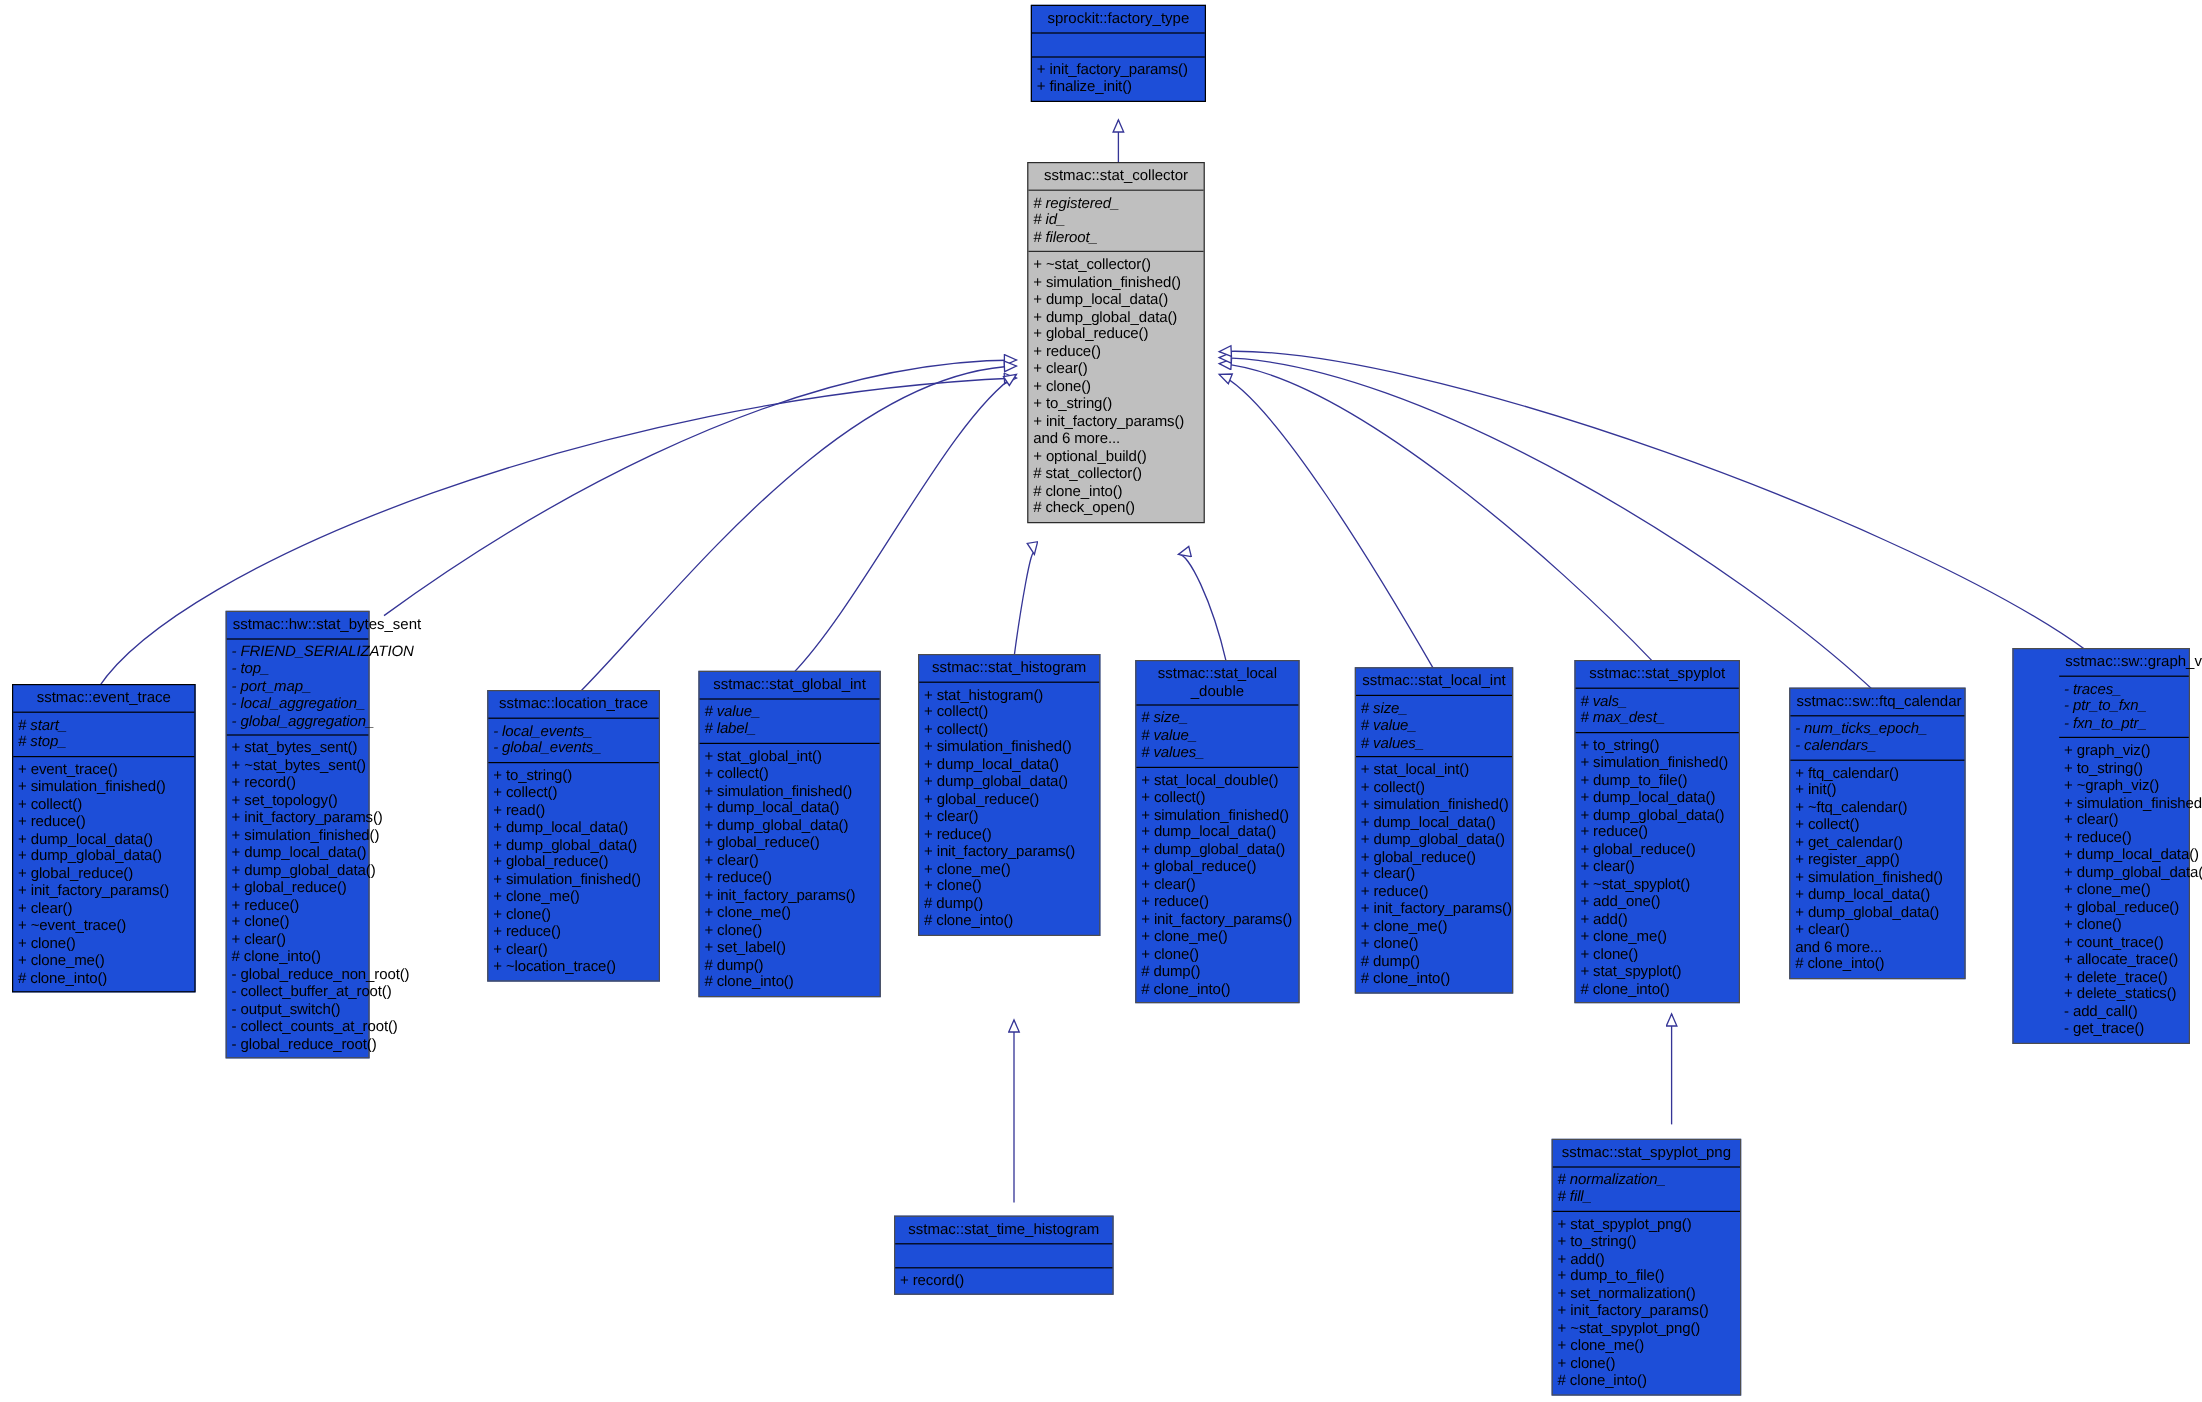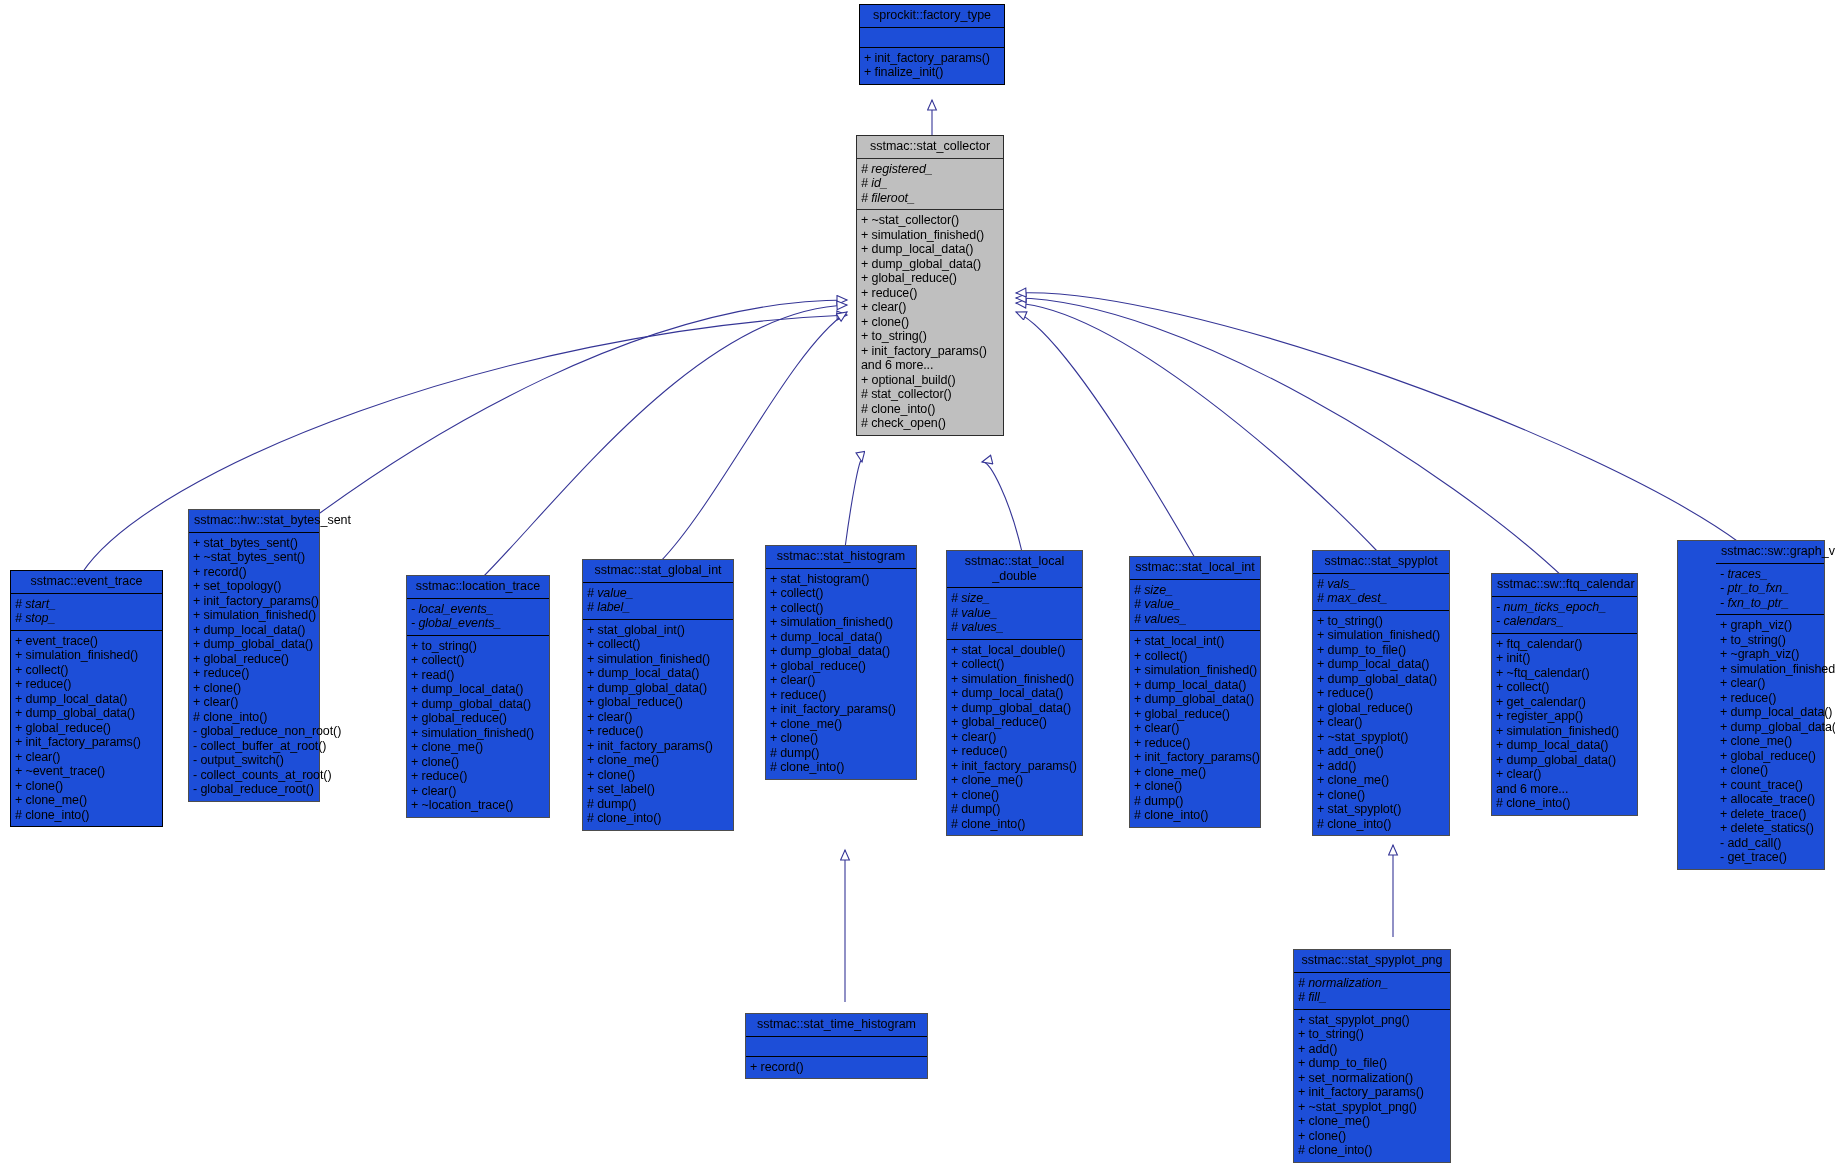--- a/index.html
+++ b/index.html
@@ -147,22 +147,29 @@
         <div class="member">+ global_reduce()</div>
         <div class="member">+ init_factory_params()</div>
         <div class="member">+ clear()</div>
         <div class="member">+ ~event_trace()</div>
         <div class="member">+ clone()</div>
         <div class="member">+ clone_me()</div>
         <div class="member"># clone_into()</div>
       </div>
   </div>
 
-  <div class="uml-node thick" style="left:188px; top:509px; width:132px;">
+  <div class="uml-node thick" style="left:188px; top:509px; width:120px;">
     <div class="node-title">sstmac::hw::stat_bytes_sent</div>
+    <div class="node-attrs">
+        <div class="member">- FRIEND_SERIALIZATION</div>
+        <div class="member">- top_</div>
+        <div class="member">- port_map_</div>
+        <div class="member">- local_aggregation_</div>
+        <div class="member">- global_aggregation_</div>
+      </div>
     <div class="node-methods">
         <div class="member">+ stat_bytes_sent()</div>
         <div class="member">+ ~stat_bytes_sent()</div>
         <div class="member">+ record()</div>
         <div class="member">+ set_topology()</div>
         <div class="member">+ init_factory_params()</div>
         <div class="member">+ simulation_finished()</div>
         <div class="member">+ dump_local_data()</div>
         <div class="member">+ dump_global_data()</div>
         <div class="member">+ global_reduce()</div>

